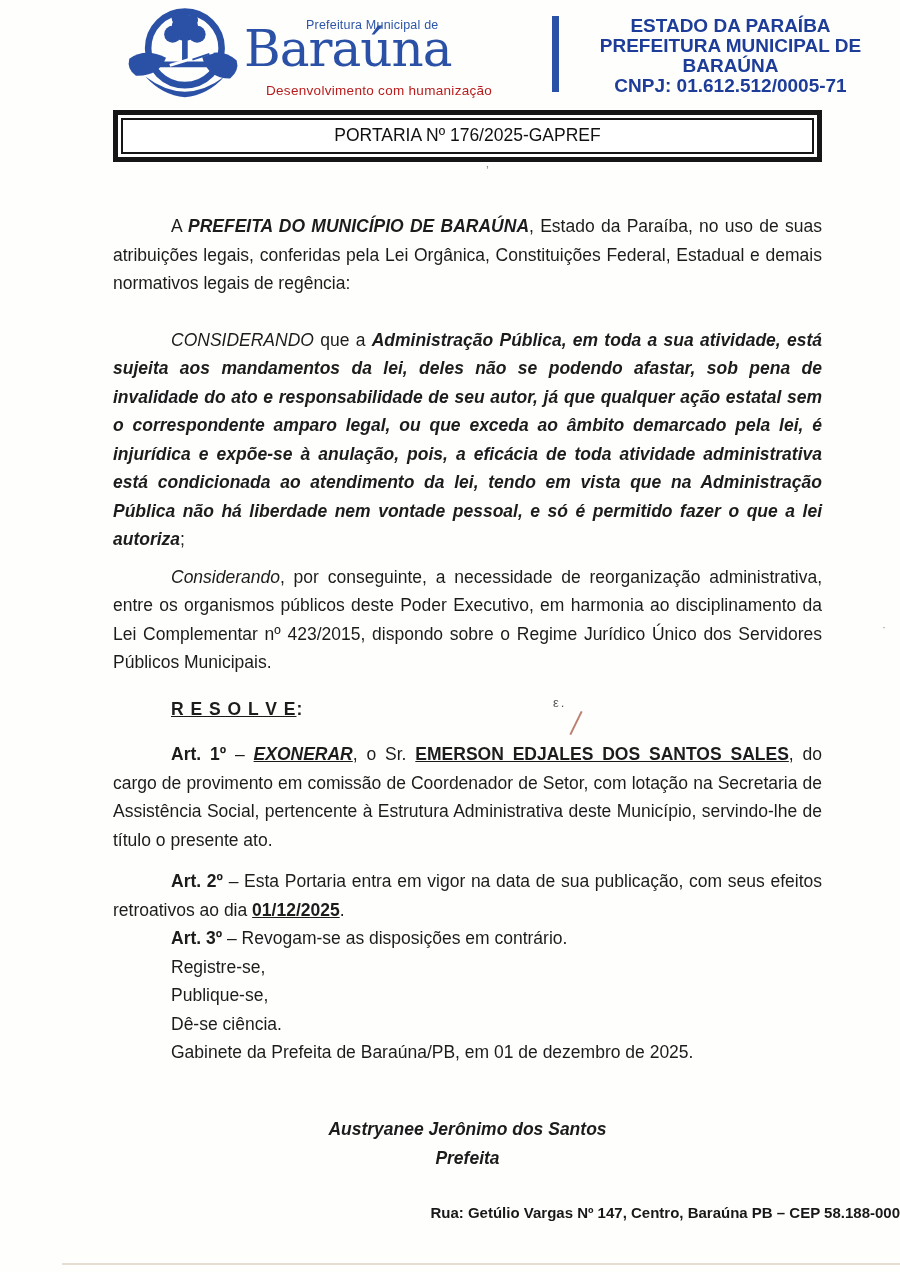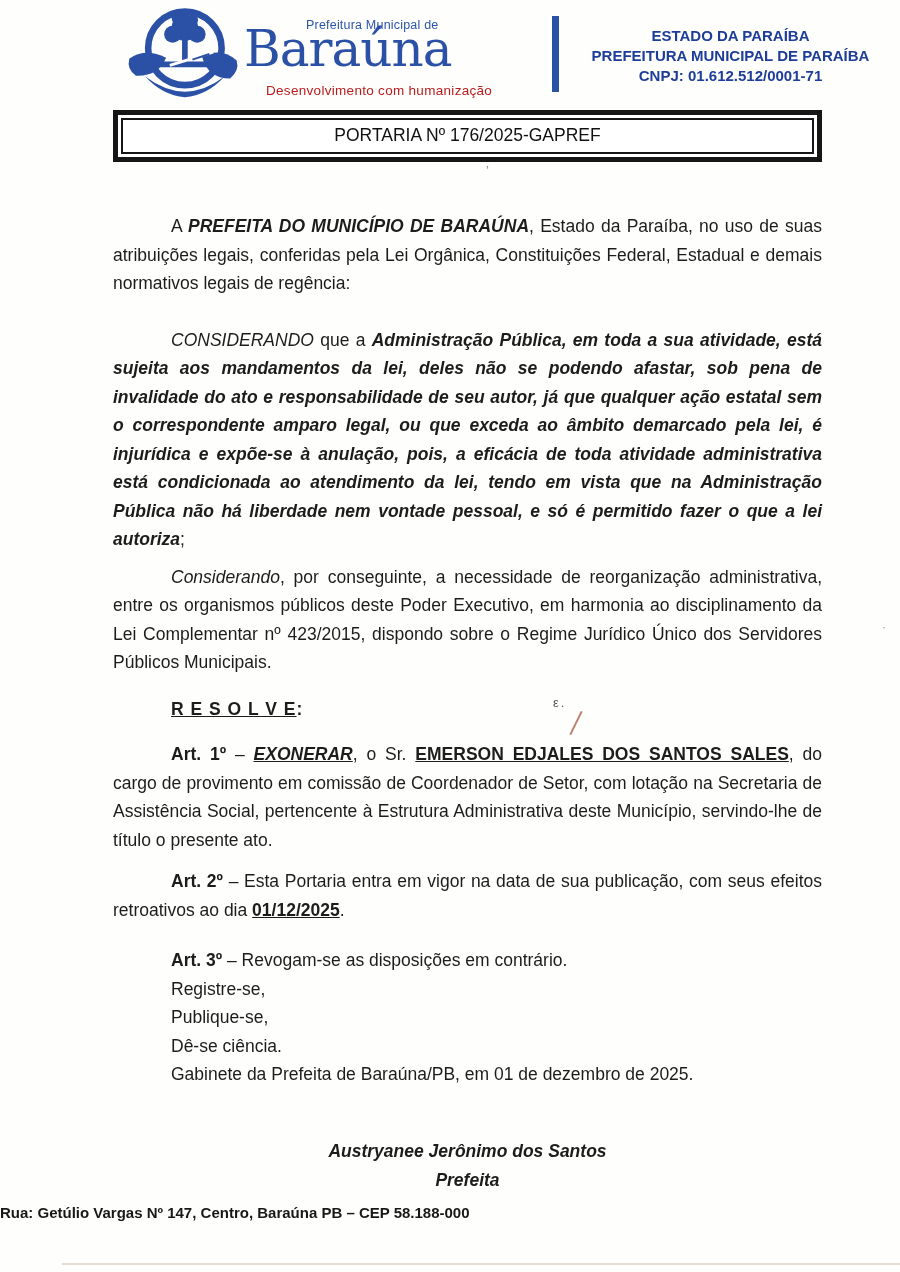--- a/index.html
+++ b/index.html
@@ -10,46 +10,46 @@
   }
   
   .header{display:flex;align-items:center;padding:6px 12px 0 126px;height:102px;box-sizing:border-box;}
   .emblem{width:114px;height:98px;flex:0 0 auto;}
   .wordmark{position:relative;width:292px;height:96px;flex:0 0 auto;margin-left:4px;}
   .wm-top{position:absolute;top:12px;left:62px;font-size:12.5px;color:#2c55a8;letter-spacing:.2px;}
   .wm-name{position:absolute;top:16px;left:0;font-family:"DejaVu Serif",serif;font-weight:normal;
            font-size:50px;color:#2b51a6;letter-spacing:-1px;line-height:1.1;}
   .wm-tag{position:absolute;bottom:4px;left:22px;font-size:13.5px;color:#b91c1c;letter-spacing:.3px;}
   .hdr-divider{width:7px;height:76px;background:#2b51a6;margin:0 14px 0 16px;flex:0 0 auto;}
-  .org{flex:1;text-align:center;color:#1d3d99;font-weight:bold;line-height:20px;font-size:15px;padding-top:4px;}
+  .org{flex:1;text-align:center;color:#1d3d99;font-weight:bold;line-height:20px;font-size:19px;padding-top:4px;}
   
   .content{margin:0 78px 0 113px;}
   .tbox{border:5px solid #161616;padding:3px;margin-top:8px;background:#fff;}
   .tbox-inner{border:2px solid #161616;text-align:center;font-weight:normal;font-size:17.5px;padding:5px 0 6px 0;color:#111;}
   
   .para{font-size:17.5px;line-height:28.5px;text-align:justify;margin:0;}
   .ind{text-indent:58px;}
   .bi{font-weight:bold;font-style:italic;}
   .it{font-style:italic;}
   .b{font-weight:bold;}
   .bu{font-weight:bold;text-decoration:underline;}
   .biu{font-weight:bold;font-style:italic;text-decoration:underline;}
   .mt-p1{margin-top:50px;}
   .mt-p2{margin-top:28px;}
   .mt-p3{margin-top:9px;}
   .mt-res{margin-top:18px;}
   .mt-a1{margin-top:17px;}
   .mt-a2{margin-top:13px;}
-  .mt-a3{margin-top:22px;}
+  .mt-a3{}
   .mt-gab{}
   .resolve-label{font-weight:bold;text-decoration:underline;letter-spacing:1px;}
   
   .sig{margin-top:48px;text-align:center;font-weight:bold;font-style:italic;font-size:17.5px;line-height:29px;}
   
-  .footer{position:absolute;left:0;right:0;top:1201px;text-align:left;font-weight:bold;font-size:15px;line-height:23px;color:#181818;}
+  .footer{position:absolute;left:0;right:0;top:1201px;text-align:right;font-weight:bold;font-size:15px;line-height:23px;color:#181818;}
   .site-link{color:#1553c8;text-decoration:underline;cursor:pointer;}
   
   .art{position:absolute;}
   .art-comma{left:486px;top:163px;color:#8a8a8a;font-size:13px;}
   .art-eps{left:553px;top:695px;color:#555;font-size:13px;letter-spacing:2px;}
   .art-slash{left:563px;top:722px;width:26px;height:2px;background:#a65540;opacity:.75;transform:rotate(-64deg);}
   .art-tick{left:882px;top:620px;color:#9a9a9a;font-size:12px;}
   .scan-edge{position:absolute;left:62px;right:0;bottom:7px;height:2px;background:#d9ccb8;opacity:.65;}
 </style>
 </head>
@@ -79,22 +79,22 @@
     <div class="wordmark">
       <div class="wm-top">Prefeitura Municipal de</div>
       <div class="wm-name">Baraúna</div>
       <div class="wm-tag">Desenvolvimento com humanização</div>
     </div>
 
     <div class="hdr-divider"></div>
 
     <div class="org">
       <div>ESTADO DA PARAÍBA</div>
-      <div>PREFEITURA MUNICIPAL DE PARAÍBA</div>
-      <div>CNPJ: 01.612.512/0001-71</div>
+      <div>PREFEITURA MUNICIPAL DE BARAÚNA</div>
+      <div>CNPJ: 01.612.512/0005-71</div>
     </div>
   </div>
 
   <div class="content">
 
     <div class="tbox">
       <div class="tbox-inner">PORTARIA Nº 176/2025-GAPREF</div>
     </div>
 
     <p class="para ind mt-p1"><span>A </span><span class="bi">PREFEITA DO MUNICÍPIO DE BARAÚNA</span><span>, Estado da Paraíba, no uso de suas atribuições legais, conferidas pela Lei Orgânica, Constituições Federal, Estadual e demais normativos legais de regência:</span></p>

